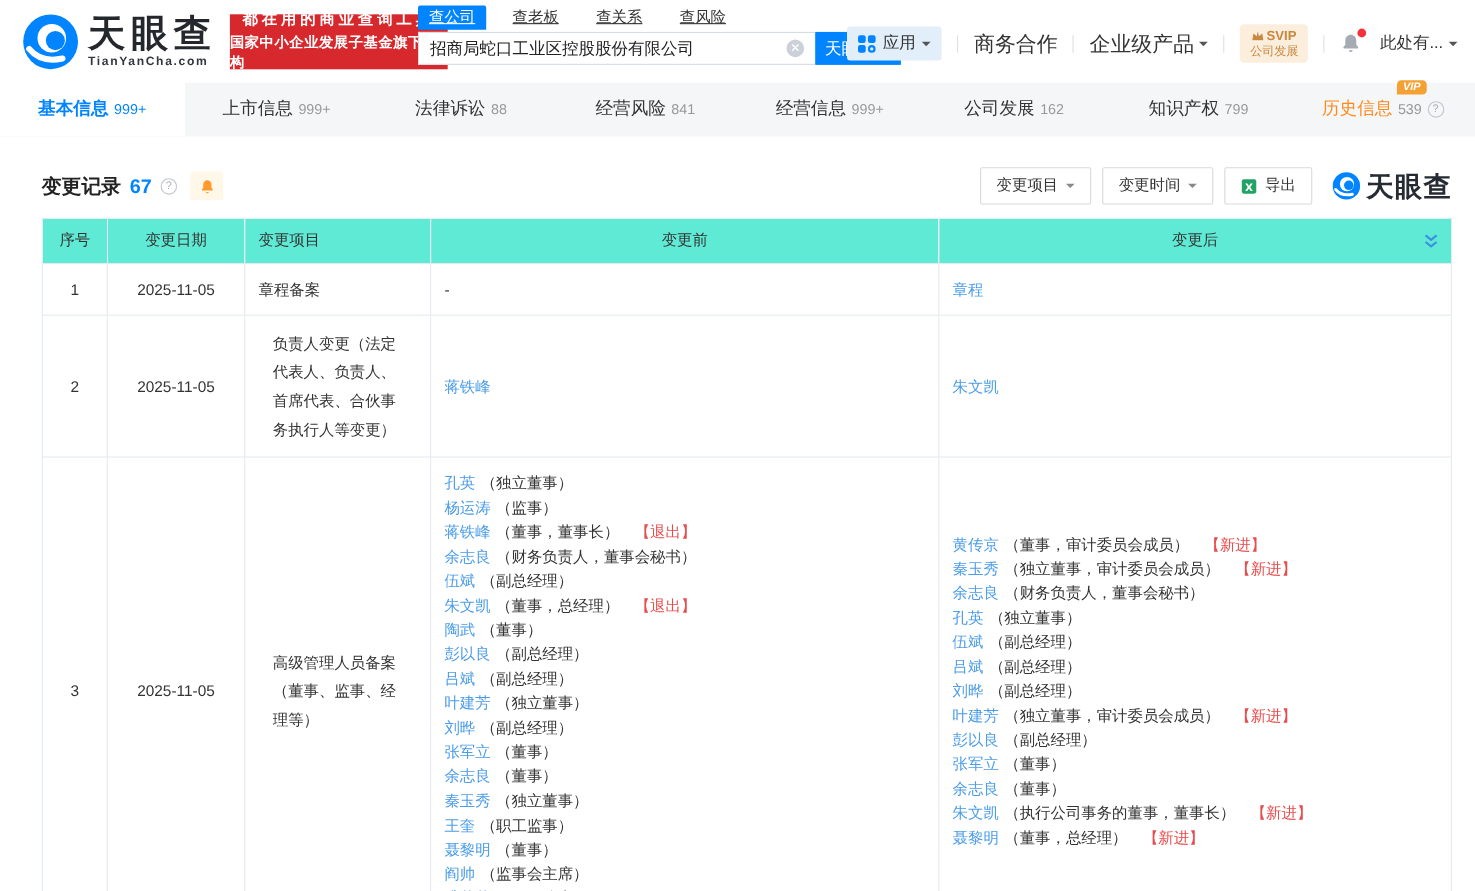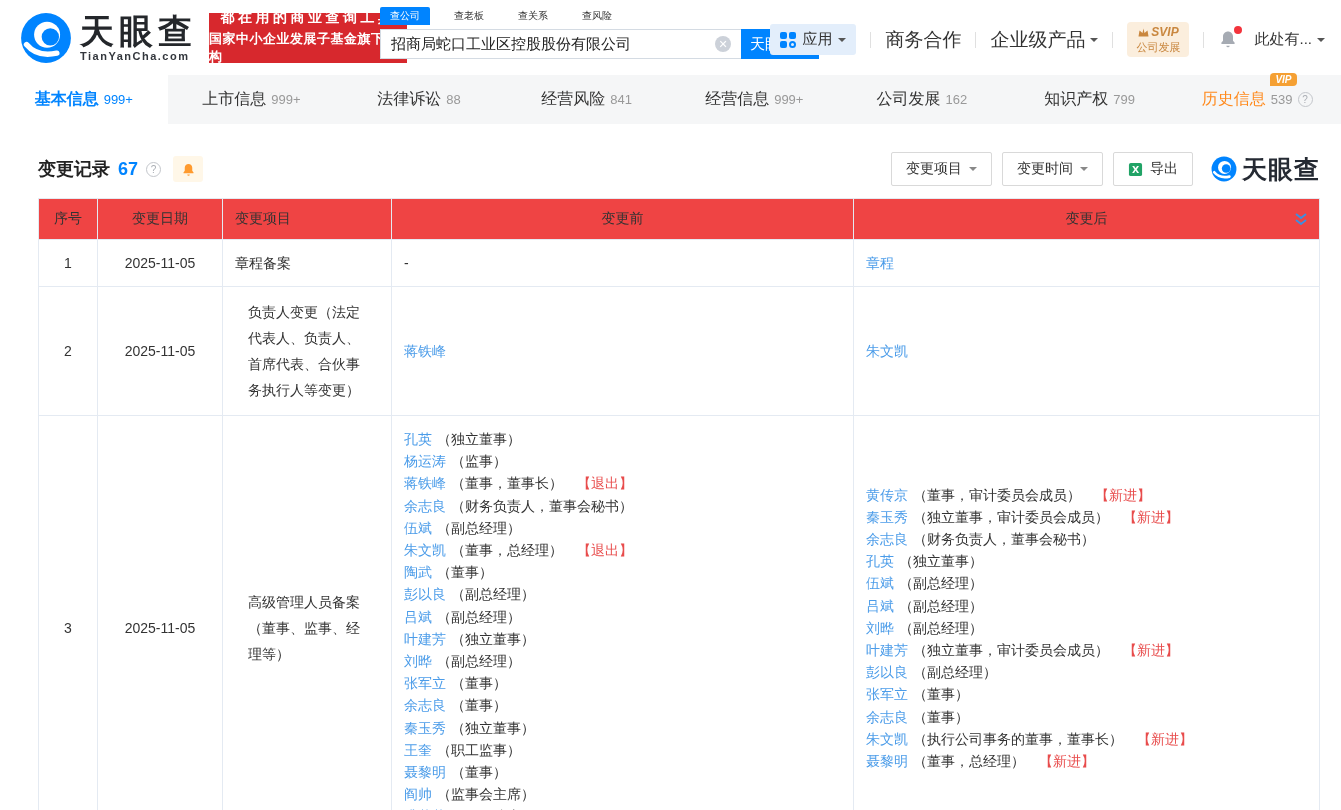--- a/index.html
+++ b/index.html
@@ -13,21 +13,21 @@
   .logo-text { margin-left:8px; }
   .logo-brand { font-size:34px; font-weight:700; color:#24272b; letter-spacing:5px; line-height:34px; }
   .logo-domain { font-size:11px; font-weight:700; color:#33373d; letter-spacing:1.5px; margin-top:2px; }
   .banner { margin-left:12px; width:198px; height:50px; background:#d7282d; color:#fff;
     display:flex; flex-direction:column; justify-content:center; align-items:center; }
   .banner-l1 { font-size:14px; font-weight:700; letter-spacing:3.5px; }
   .banner-l2 { font-size:13px; font-weight:700; letter-spacing:0.5px; margin-top:3px; }
 
   .search-area { position:absolute; left:380px; top:4px; }
   .search-tabs { display:flex; gap:14px; height:24px; align-items:center; }
-  .search-tab { padding:2px 10px; font-size:10px; color:#333; cursor:pointer; border-radius:2px 2px 0 0; }
+  .search-tab { padding:2px 10px; font-size:14px; color:#333; cursor:pointer; border-radius:2px 2px 0 0;text-decoration:underline; }
   .search-tab.active { background:#0084ff; color:#fff; }
   .search-row { display:flex; margin-top:1px; }
   .search-input-wrap { position:relative; width:361px; }
   .search-input-wrap input { width:100%; height:30px; border:1px solid #d4dbe3; border-right:none;
     padding:0 34px 0 10px; font-size:15px; color:#222; outline:none;
     font-family:"Liberation Sans","DejaVu Sans",sans-serif; }
   .clear-icon { position:absolute; right:10px; top:7px; width:16px; height:16px; border-radius:50%;
     background:#ccd1d9; color:#fff; font-size:11px; line-height:16px; text-align:center; cursor:pointer; }
   .search-btn { width:78px; height:30px; background:#0084ff; color:#fff; border:none; font-size:15px;
     cursor:pointer; font-family:"Liberation Sans","DejaVu Sans",sans-serif; }
@@ -35,21 +35,21 @@
   .header-menu { position:absolute; right:16px; top:22px; display:flex; align-items:center; gap:14px; }
   .apps-btn { display:flex; align-items:center; gap:6px; background:#e3eefb; border-radius:3px;
     padding:6px 10px; cursor:pointer; color:#333; font-size:15px; }
   .grid-icon { width:16px; height:16px; display:grid; grid-template-columns:7px 7px; grid-template-rows:7px 7px; gap:2px; }
   .grid-icon i { background:#0084ff; border-radius:2px; }
   .grid-icon i.donut { background:transparent; border:2px solid #0084ff; border-radius:50%; }
   .caret { width:0; height:0; border:4px solid transparent; border-top-color:#555; margin-top:4px; display:inline-block; }
   .vsep { width:1px; height:16px; background:#e0e0e0; }
   .menu-link { color:#333; font-size:19px; cursor:pointer; text-decoration:none; display:flex; align-items:center; gap:5px; }
   .svip-badge { background:#fbeedd; border-radius:4px; padding:3px 9px; text-align:center; cursor:pointer; line-height:14px; }
-  .svip-l1 { color:#c9873f; font-size:12px; font-weight:700; font-style:italic; display:flex; align-items:center; gap:2px; justify-content:center; }
+  .svip-l1 { color:#c9873f; font-size:12px; font-weight:700; display:flex; align-items:center; gap:2px; justify-content:center; }
   .svip-l2 { color:#c9873f; font-size:11px; margin-top:1px; }
   .bell-wrap { position:relative; cursor:pointer; width:22px; height:22px; }
   .red-dot { position:absolute; top:-3px; right:-2px; width:8px; height:8px; border-radius:50%; background:#f3333c; }
   .more { display:flex; align-items:center; gap:5px; color:#333; font-size:15px; cursor:pointer; }
 
   
   .nav-tabs { height:49px; background:#f5f6f7; display:flex; }
   .nav-tab { flex:1; display:flex; align-items:center; justify-content:center; cursor:pointer; }
   .nav-tab .inner { position:relative; display:flex; align-items:center; gap:5px; }
   .nav-tab .label { font-size:16px; color:#333; }
@@ -76,21 +76,21 @@
     font-size:14px; color:#333; display:flex; align-items:center; gap:7px; cursor:pointer;
     font-family:"Liberation Sans","DejaVu Sans",sans-serif; }
   .flt-btn .caret { border-top-color:#888; }
   .watermark { display:flex; align-items:center; gap:5px; margin-left:8px; }
   .watermark svg { width:26px; height:26px; }
   .watermark-text { font-size:25px; font-weight:700; color:#252a33; letter-spacing:1px; }
 
   
   table { width:100%; border-collapse:collapse; margin-top:12px; table-layout:fixed; }
   th, td { border:1px solid #e4eaf2; vertical-align:middle; }
-  thead th { background:#ef4444; height:41px; font-weight:400; font-size:14px; color:#333; text-align:center; position:relative; }
+  thead th { background:#5eead4; height:41px; font-weight:400; font-size:14px; color:#333; text-align:center; position:relative; }
   th.th-item { text-align:left; padding-left:12px; }
   .dbl-chevron { position:absolute; right:10px; top:13px; cursor:pointer; }
   td { padding:12px; font-size:14px; color:#333; }
   td.c-no, td.c-date { text-align:center; padding:12px 4px; }
   td.c-item { line-height:26px; padding:12px 25px; }
   .row-1 td { height:47px; padding:6px 12px; }
   .person-line { line-height:22.2px; white-space:nowrap; }
   a.person-link { color:#4b9ce9; text-decoration:none; cursor:pointer; }
   .role { color:#333; margin-left:5px; }
   .tag { margin-left:14px; font-size:14px; }

